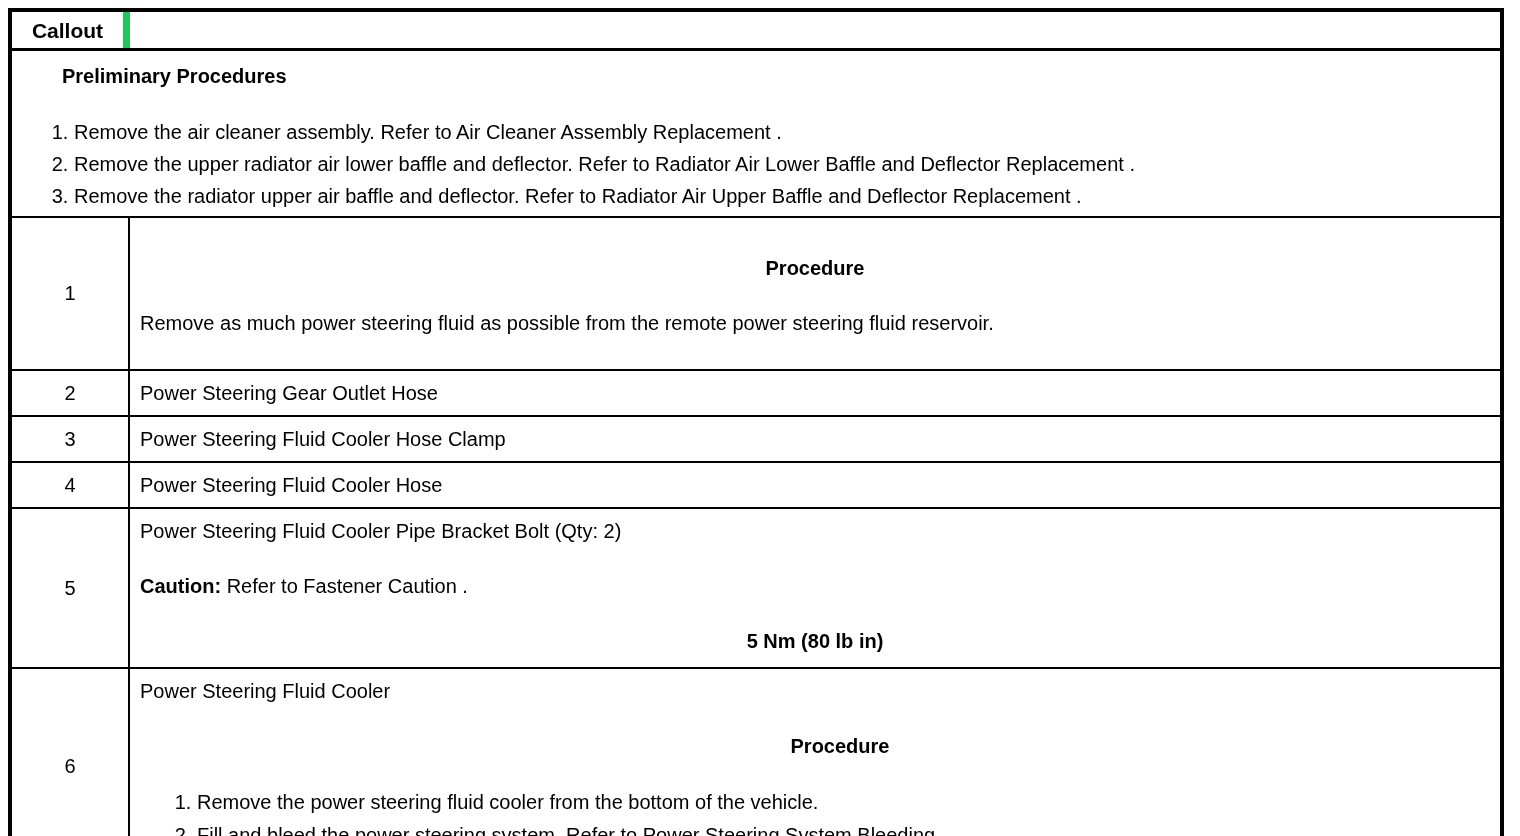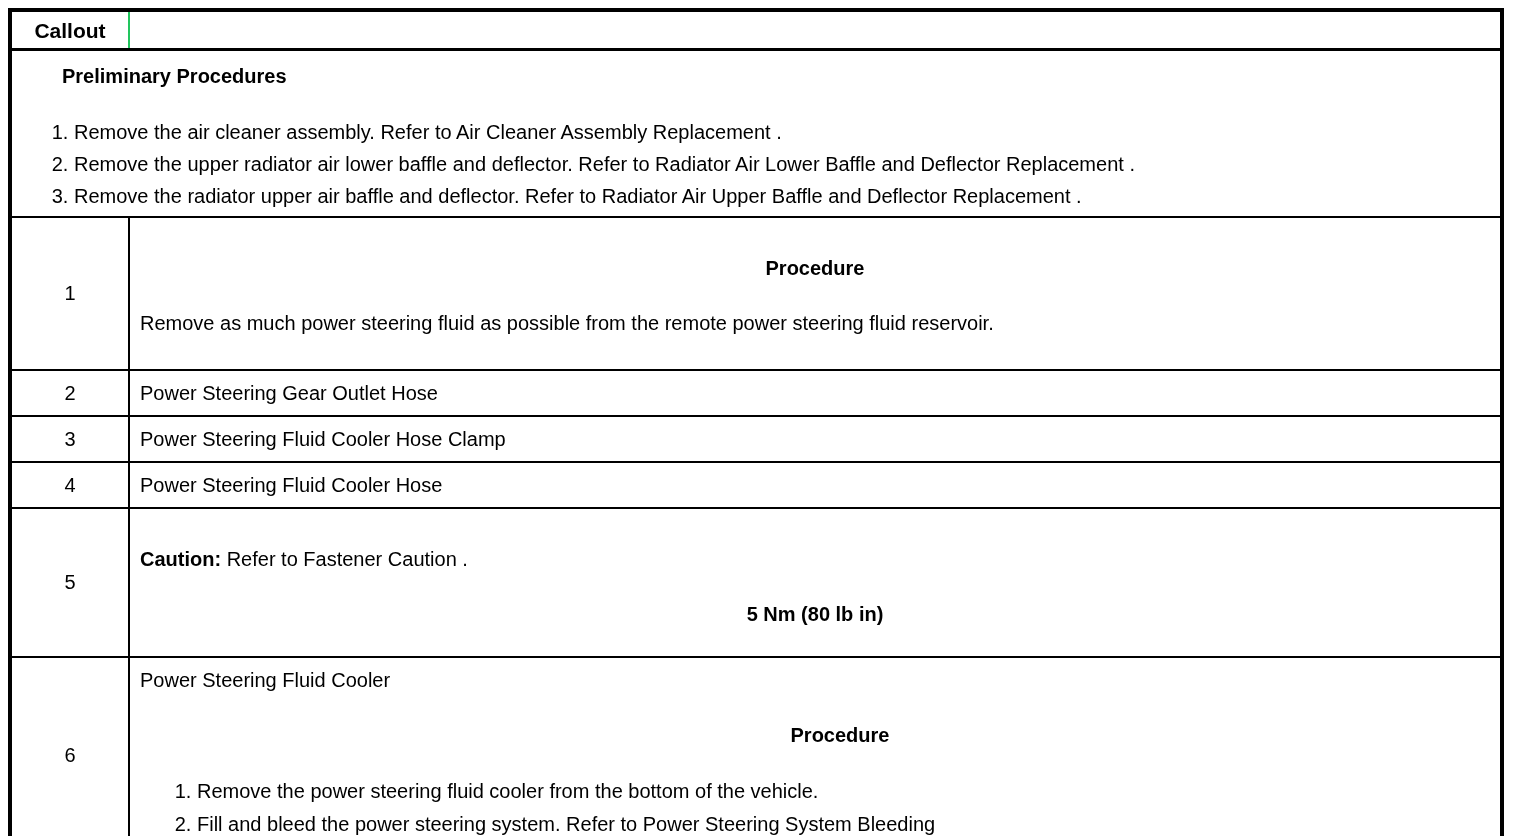--- a/index.html
+++ b/index.html
@@ -25,21 +25,21 @@
     grid-template-columns: 118px 1fr;
     border-bottom: 3px solid #000000;
   }
   .header-cell {
     font-weight: bold;
     font-size: 21px;
     text-align: center;
     padding: 6px 4px 5px 4px;
     line-height: 25px;
   }
-  .header-cell.callout-head { border-right: 2px solid #22c55e; }
+  .header-cell.callout-head { border-right: 7px solid #22c55e; }
   .prelim-row {
     padding: 12px 10px 4px 10px;
     min-height: 163px;
   }
   .prelim-title {
     font-weight: bold;
     font-size: 20px;
     line-height: 27px;
     margin-left: 40px;
   }
@@ -126,20 +126,21 @@
     <div class="body-row">
       <div class="callout-cell">4</div>
       <div class="content-cell">
         <p>Power Steering Fluid Cooler Hose</p>
       </div>
     </div>
 
     <div class="body-row row-tall row-5">
       <div class="callout-cell">5</div>
       <div class="content-cell">
+        <p>Power Steering Fluid Cooler Pipe Bracket Bolt (Qty: 2)</p>
         <p class="gap"><span class="bold">Caution:</span><span> Refer to Fastener Caution .</span></p>
         <p class="bold gap">5 Nm (80 lb in)</p>
       </div>
     </div>
 
     <div class="body-row row-tall row-6">
       <div class="callout-cell">6</div>
       <div class="content-cell">
         <p>Power Steering Fluid Cooler</p>
         <p class="bold gap indent">Procedure</p>

